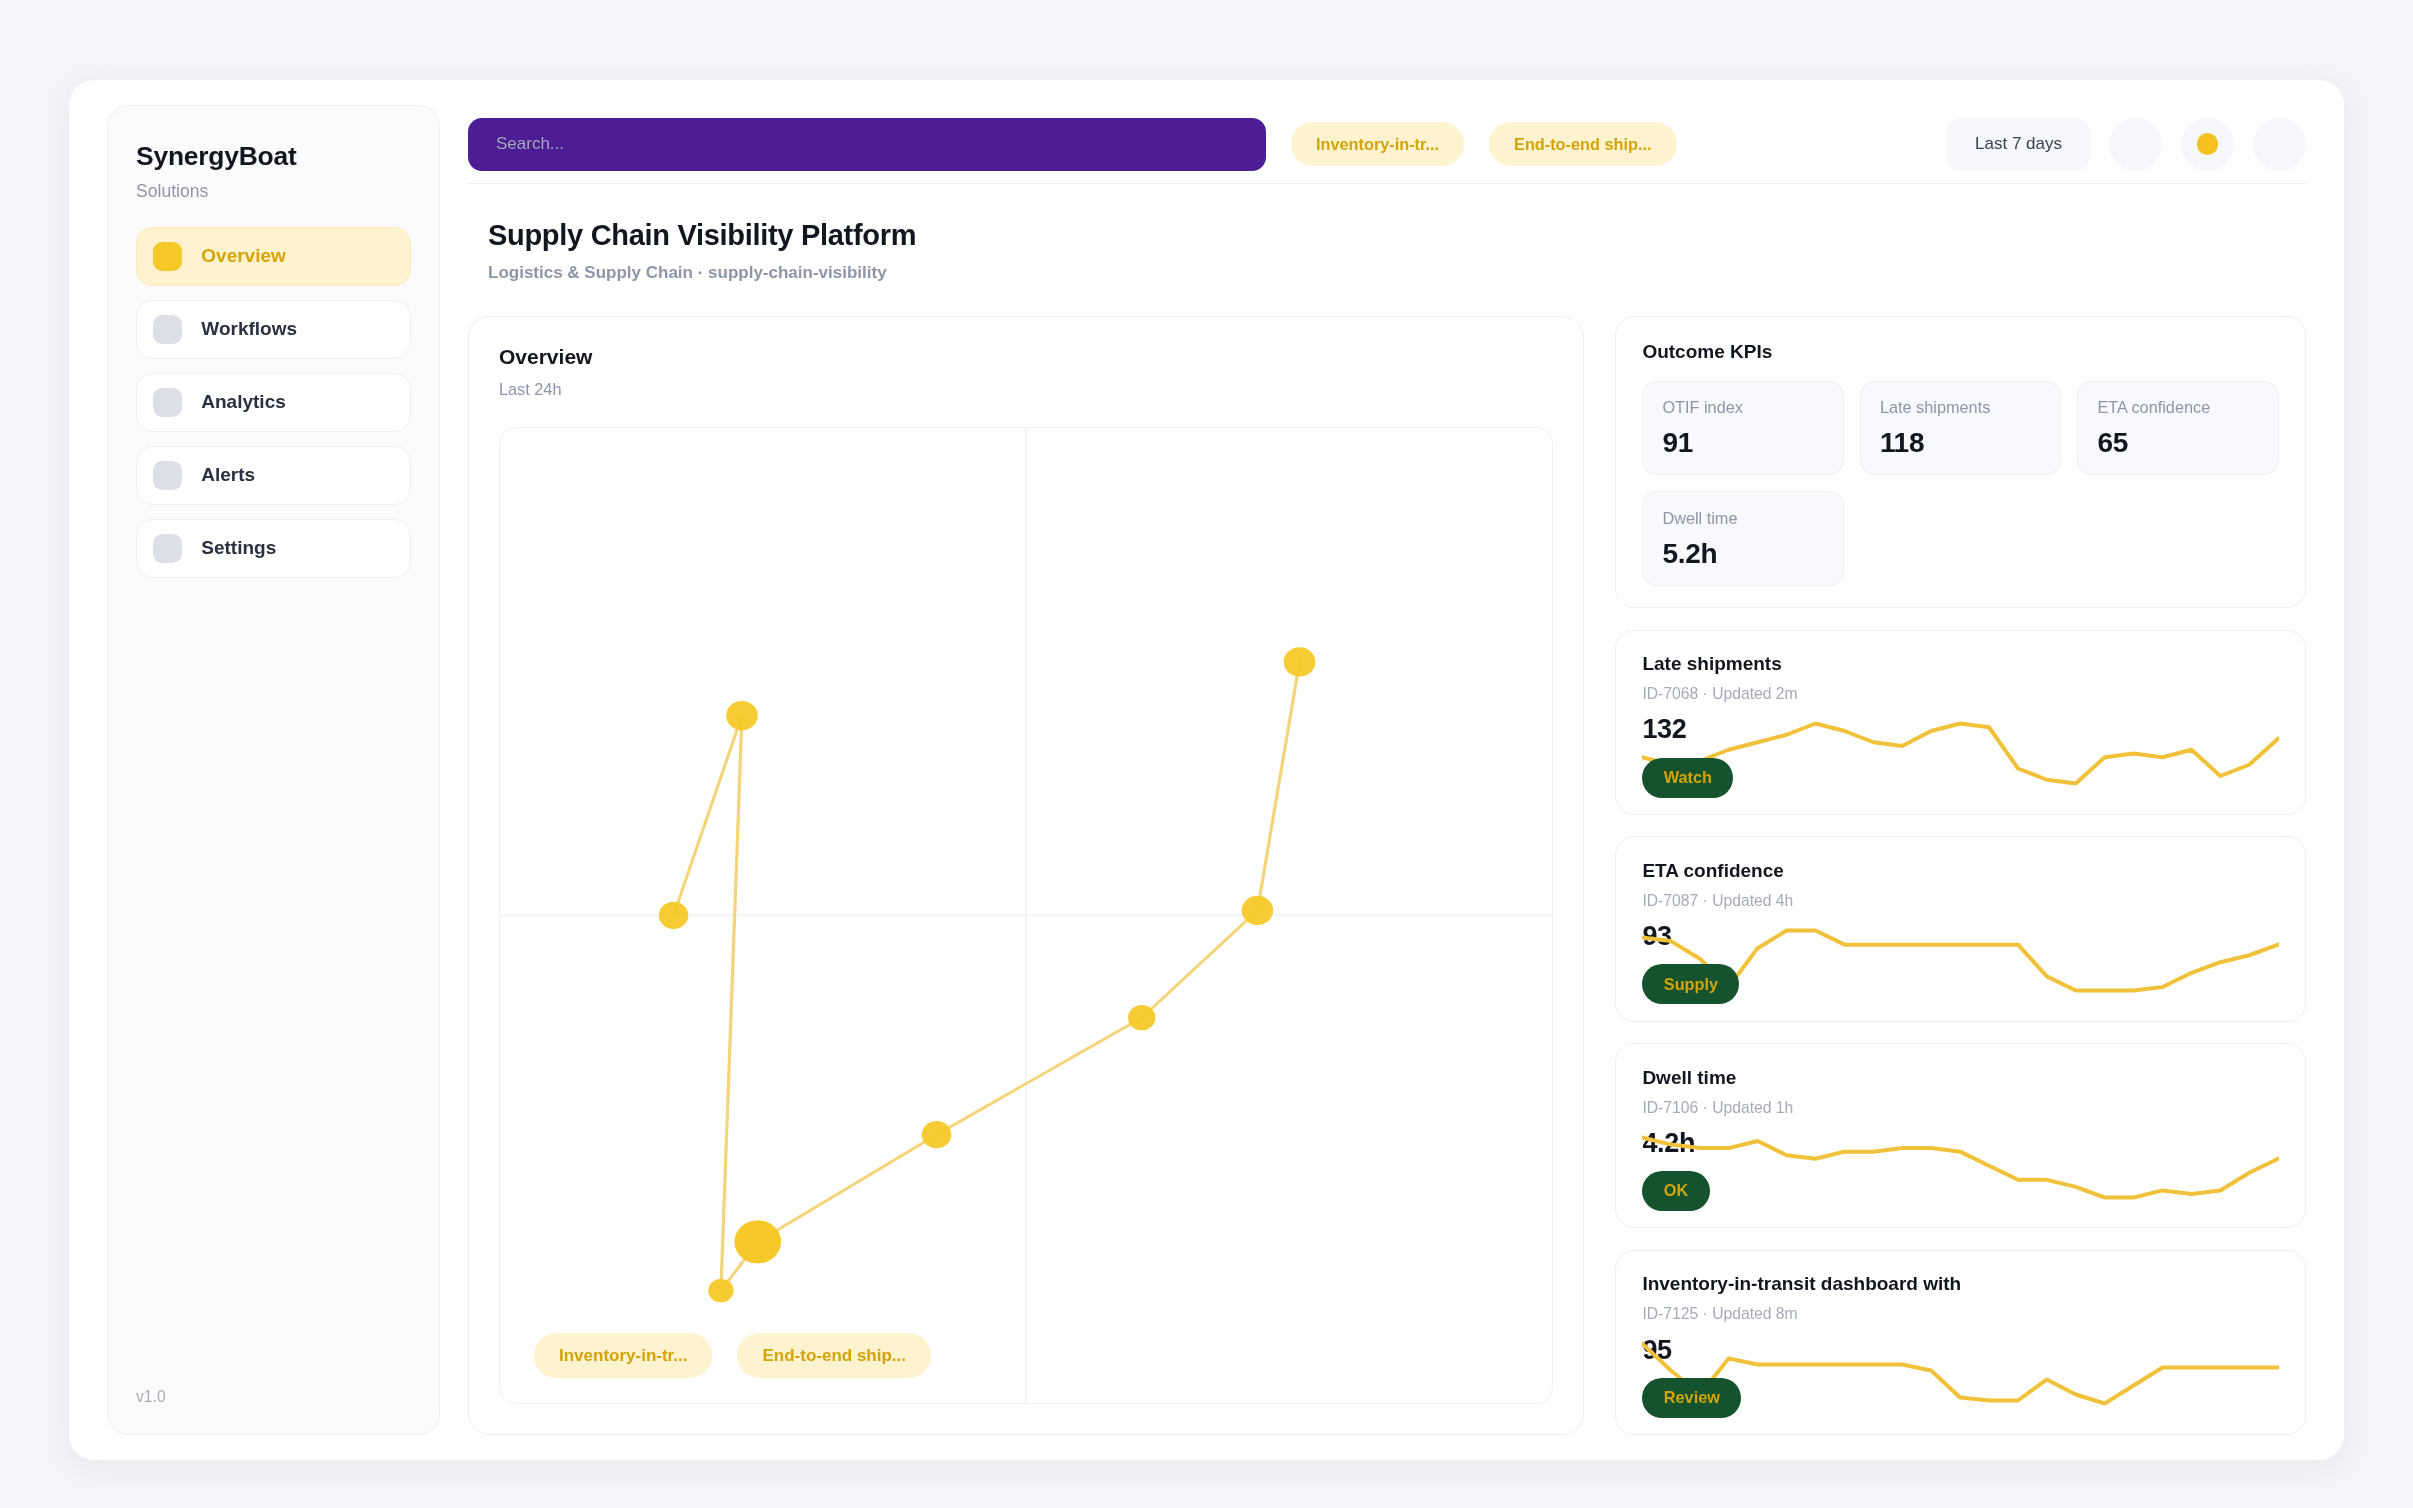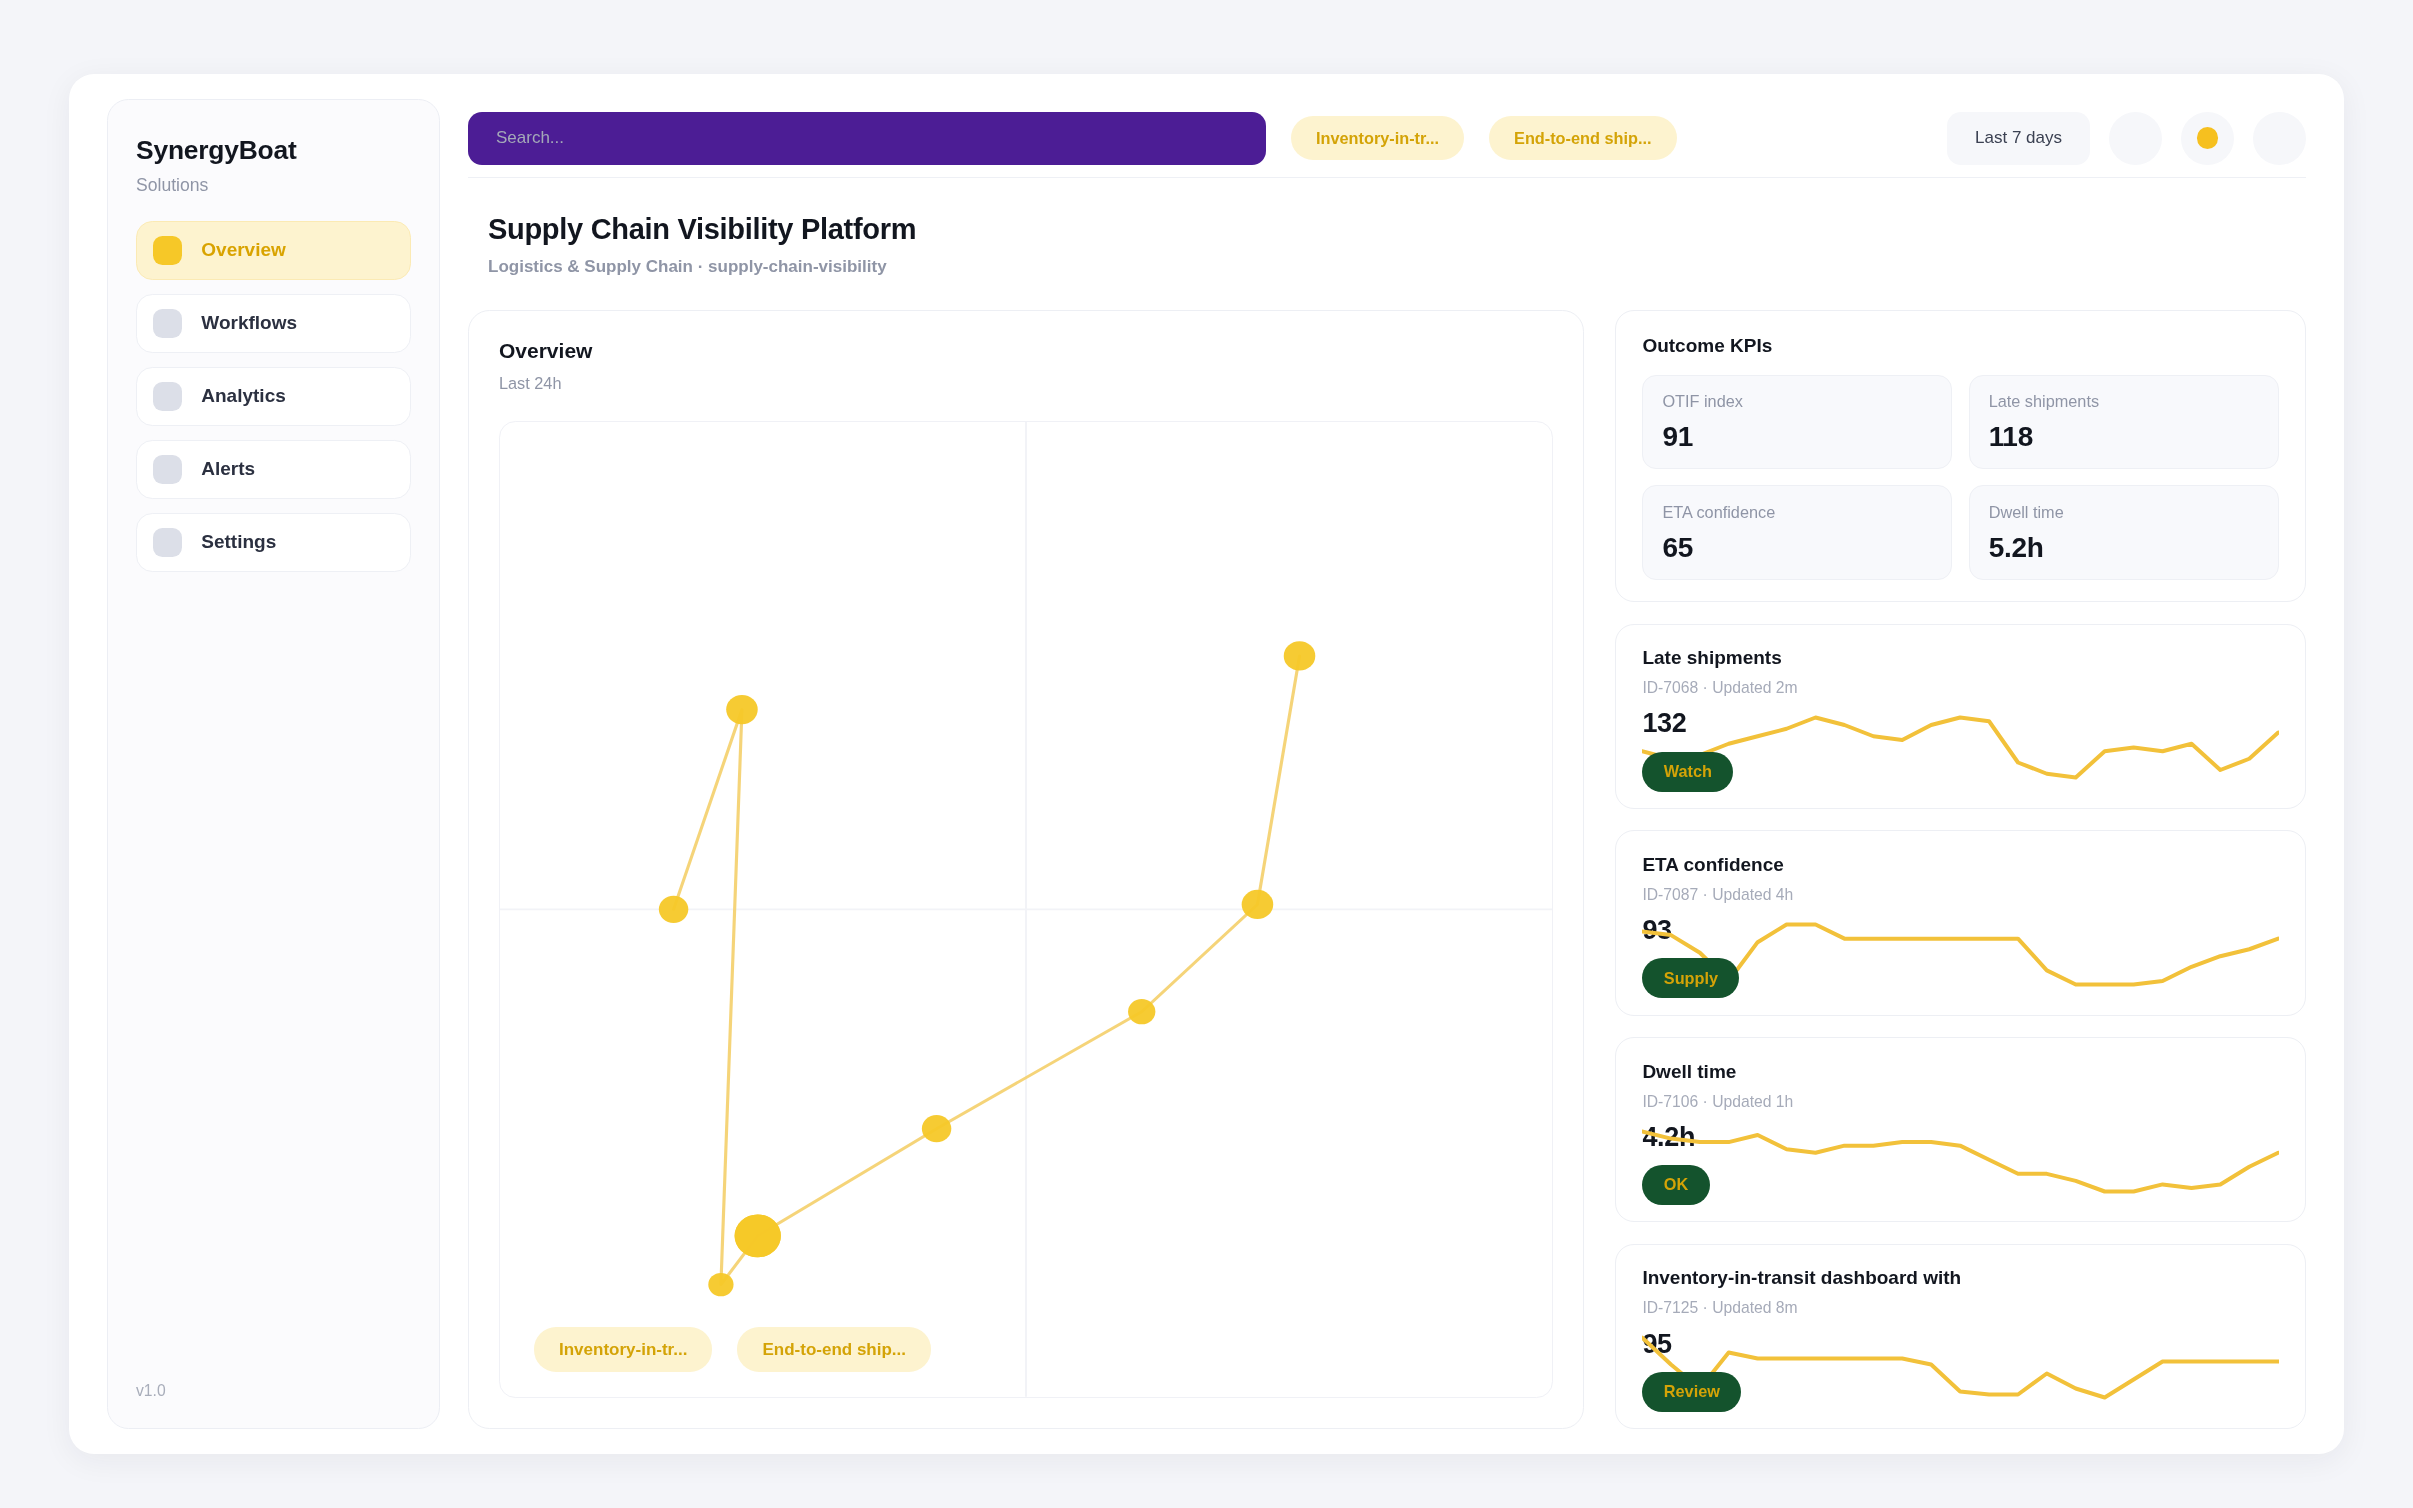--- a/index.html
+++ b/index.html
@@ -4,21 +4,21 @@
 <title>Supply Chain Visibility Platform</title>
 <style>
   * { margin:0; padding:0; box-sizing:border-box; }
   html, body {
     width:2413px; height:1508px;
     background:#f4f5f9;
     font-family:"Liberation Sans", sans-serif;
     -webkit-font-smoothing:antialiased;
   }
   .app-shell{
-    position:absolute; left:69px; top:74px;
+    position:absolute; left:69px; top:80px;
     width:2275px; height:1380px;
     background:#ffffff; border-radius:25px;
     box-shadow:0 6.3px 31px rgba(26,32,56,.06);
     display:flex; overflow:hidden;
   }
 
   
   .sidebar{
     width:333px; margin:25px 0 25px 38px;
     background:#fbfbfd; border:1.3px solid #eceef4; border-radius:21.4px;
@@ -99,21 +99,21 @@
   .legend .chip{ height:45px; font-size:17px; }
 
   
   .right-col{ width:691px; flex:none; display:flex; flex-direction:column; gap:21.4px; }
 
   .kpi-panel{
     border:1.3px solid #edeff4; border-radius:19px; padding:24px 26.4px 21.4px 26.4px;
     background:#fff; flex:none;
   }
   .kpi-title{ font-size:19px; font-weight:700; color:#12161f; }
-  .kpi-grid{ margin-top:17.6px; display:grid; grid-template-columns:1fr 1fr; gap:16.3px 16.3px; }
+  .kpi-grid{ margin-top:17.6px; display:grid; grid-template-columns:1fr 1fr 1fr; gap:16.3px 16.3px; }
   .kpi-cell{
     background:#f8f9fc; border:1.3px solid #eef0f5; border-radius:14px;
     padding:16.3px 19px 15px 19px;
   }
   .kpi-label{ font-size:16.3px; color:#8f95a6; }
   .kpi-value{ font-size:28px; font-weight:700; color:#12161f; margin-top:10px; letter-spacing:-0.3px;}
 
   .metric-card{
     border:1.3px solid #edeff4; border-radius:19px; background:#fff;
     padding:22.6px 26.4px 19px 26.4px; position:relative; overflow:hidden;

